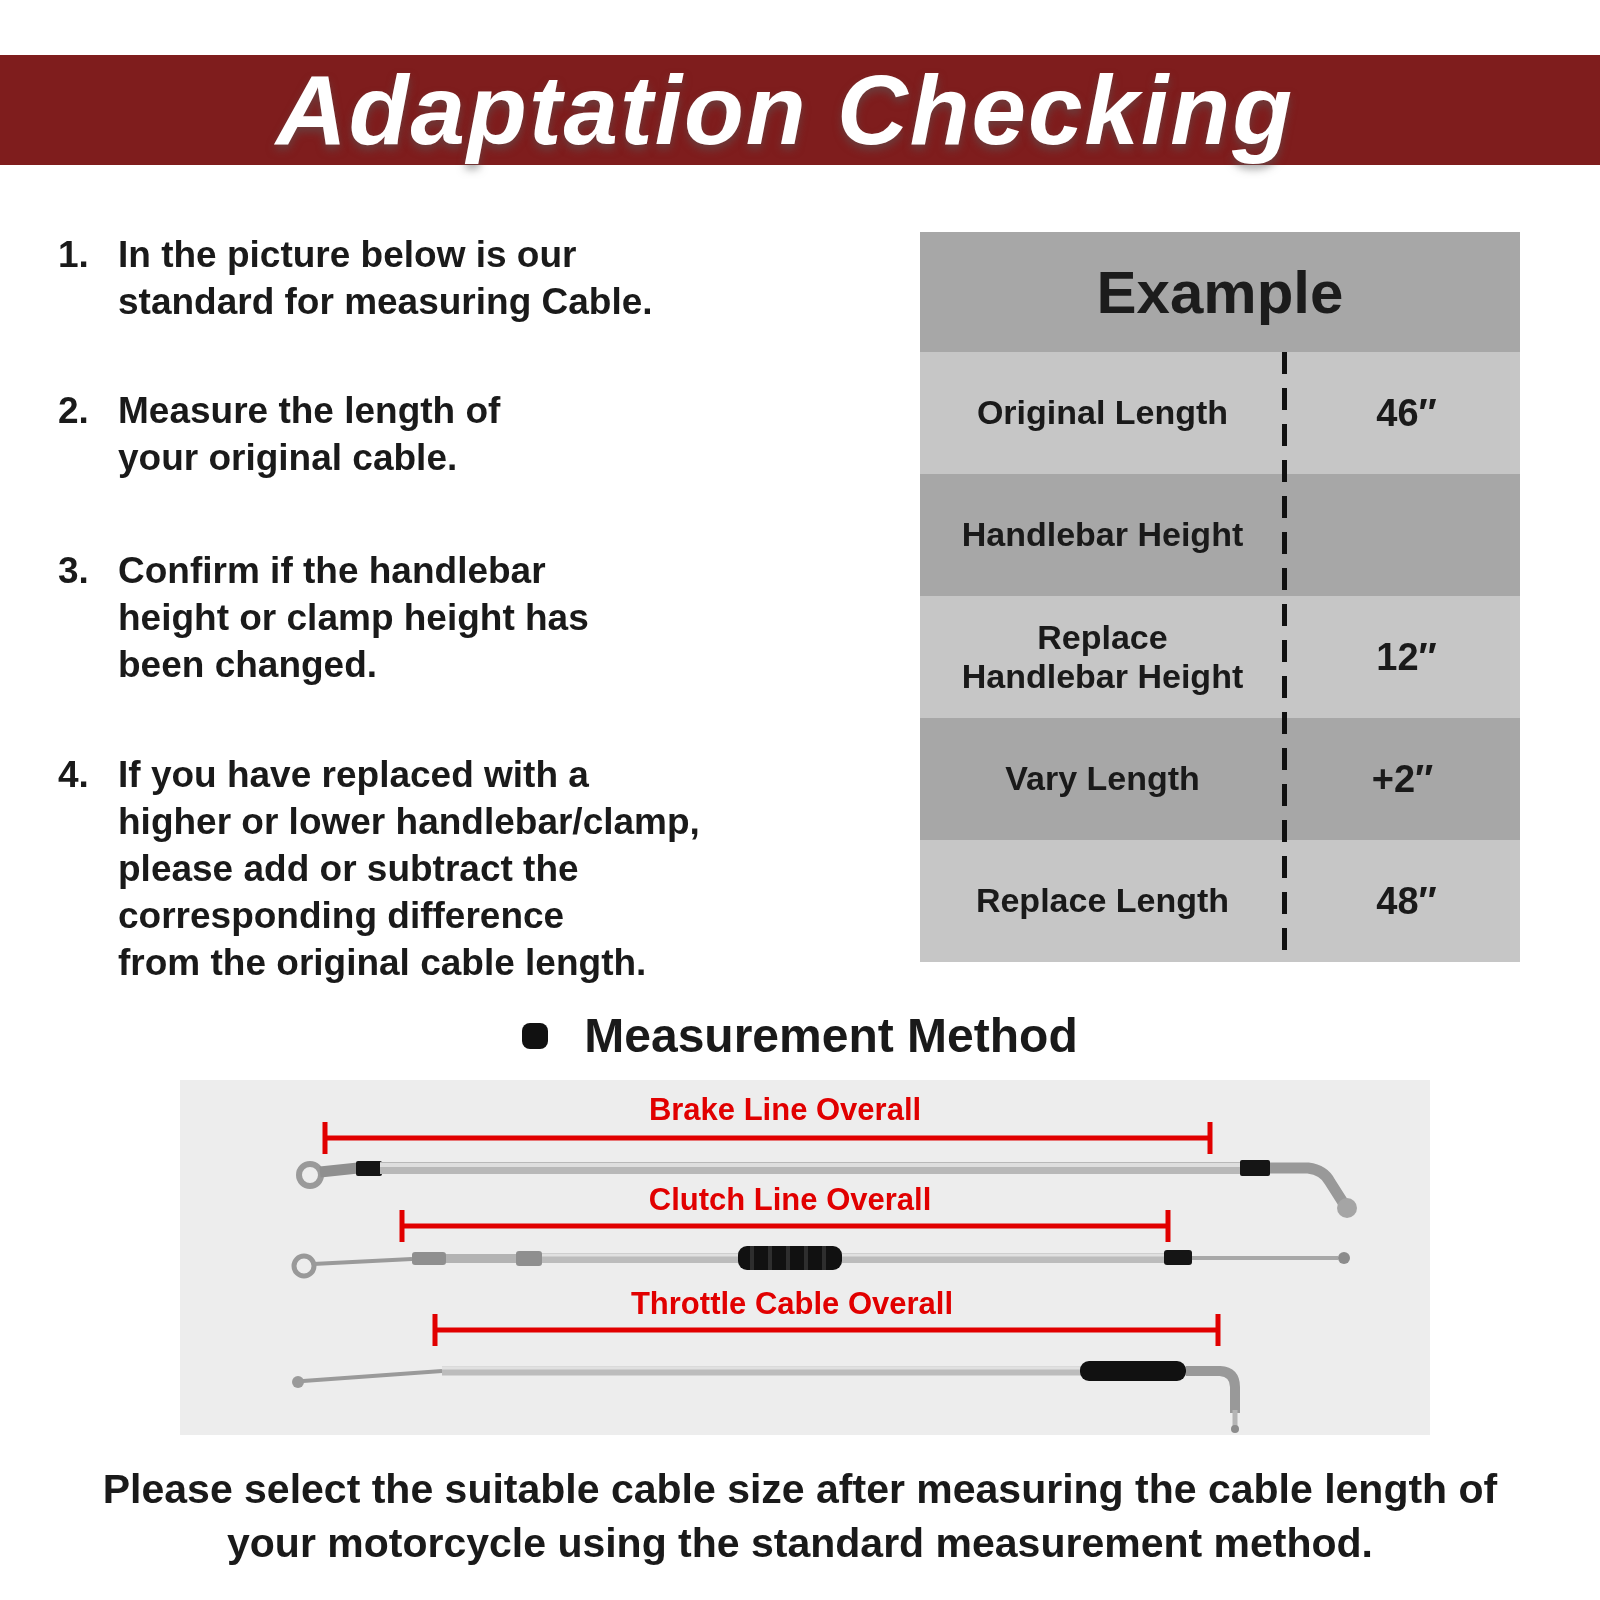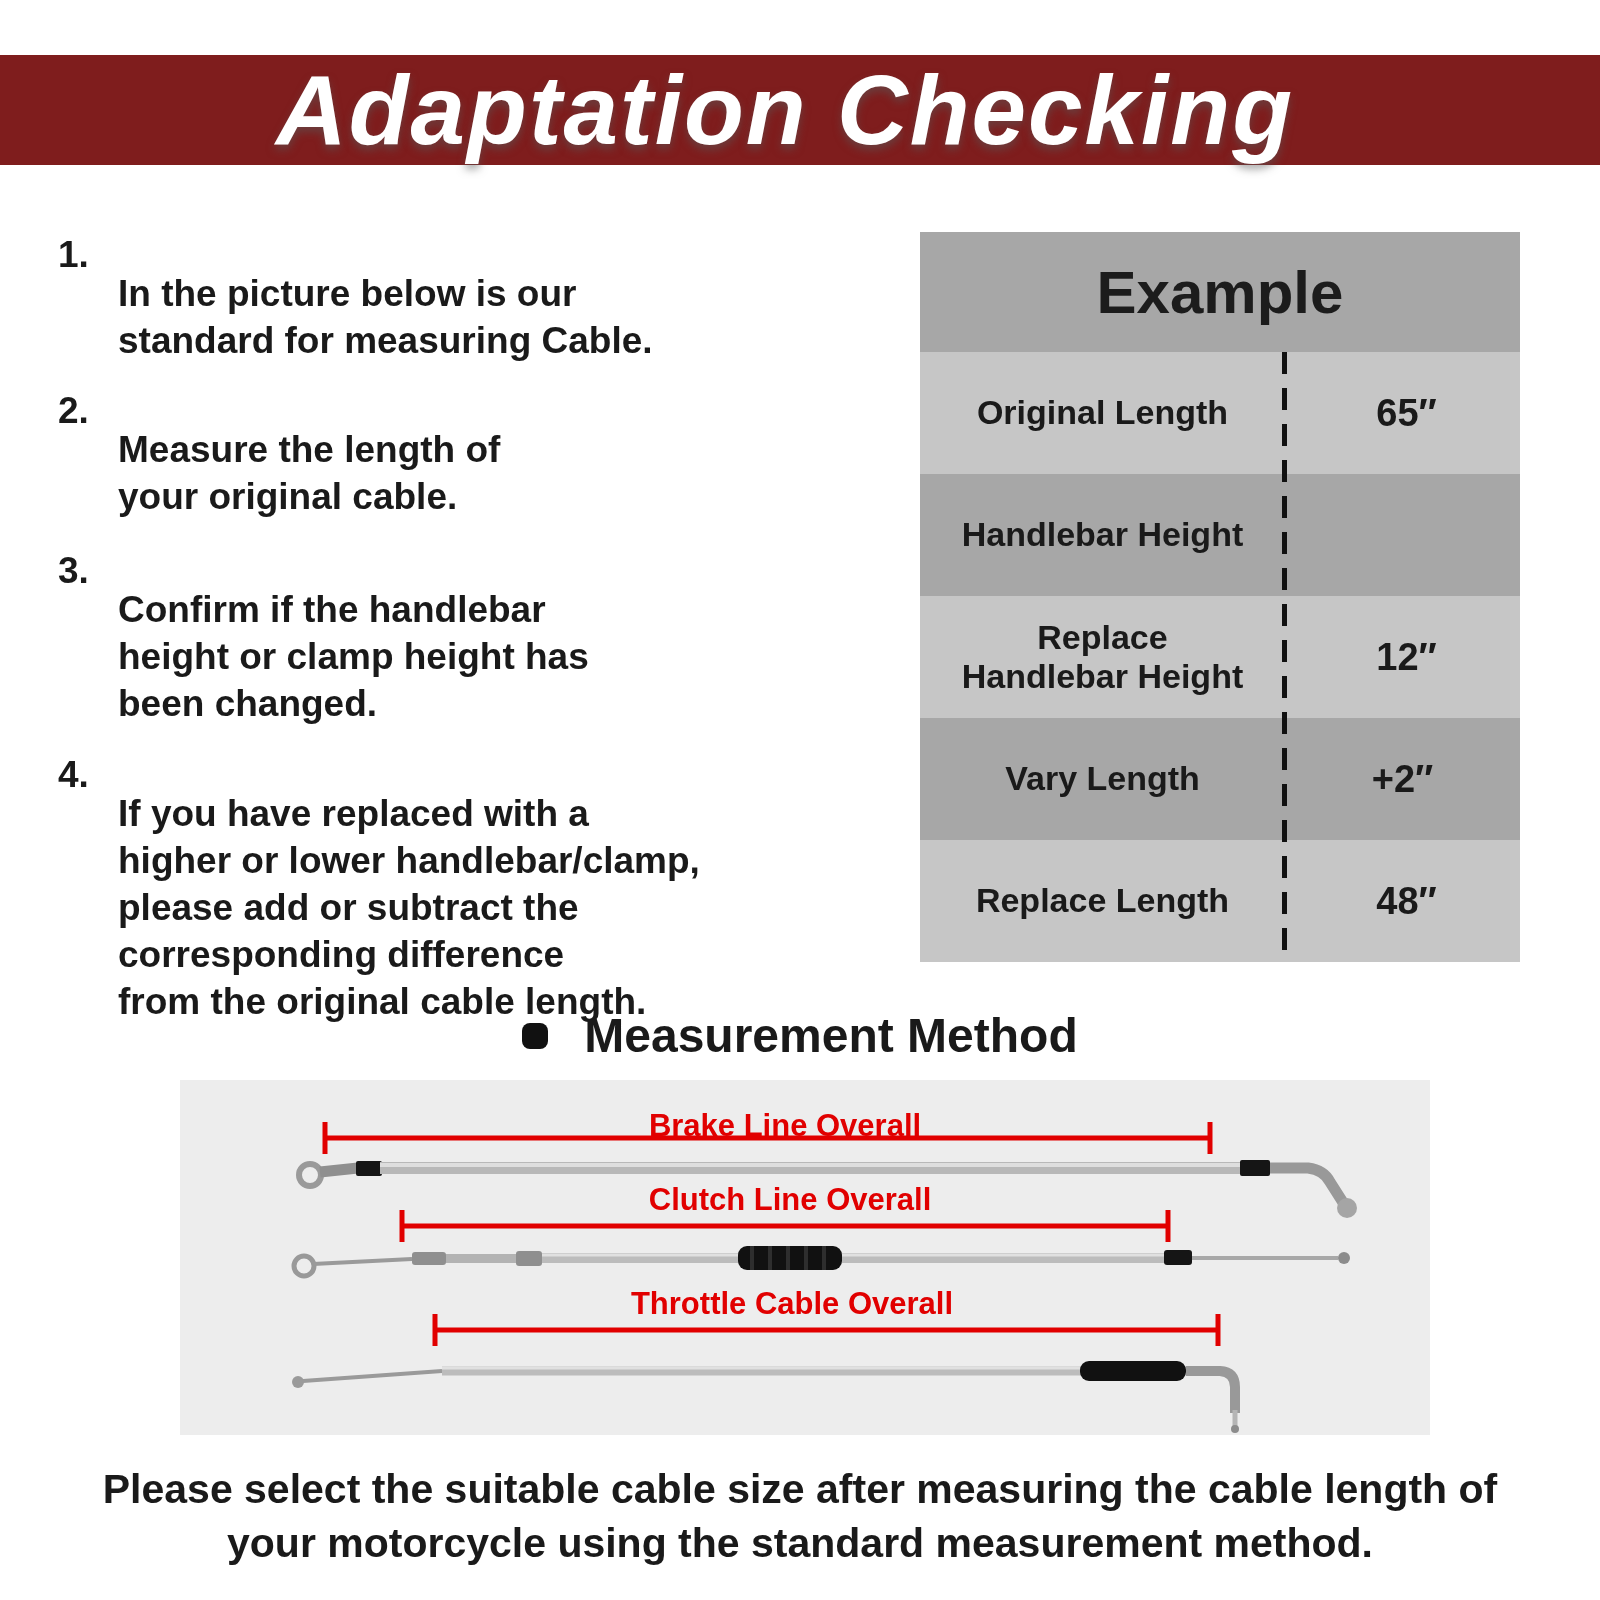--- a/index.html
+++ b/index.html
@@ -14,21 +14,21 @@
   }
   .banner h1{
     margin:0;color:#ffffff;font-size:98px;font-style:italic;font-weight:bold;
     letter-spacing:2px;text-shadow:0 5px 8px rgba(90,90,90,.55);
     padding-right:30px;
   }
   
   .instructions{position:absolute;left:58px;top:0;width:830px;}
   .instr{position:absolute;display:flex;gap:14px;font-size:37px;font-weight:bold;line-height:1.27;}
   .instr .num{min-width:46px;}
-  .instr .txt{white-space:pre-line;margin-top:39px;}
+  .instr .txt{white-space:pre-line;}
   .instr1{top:232px;} .instr2{top:388px;} .instr3{top:548px;} .instr4{top:752px;}
   
   .example{position:absolute;left:920px;top:232px;width:600px;height:730px;}
   .ex-header{
     height:120px;background:#a7a7a7;display:flex;align-items:center;justify-content:center;
     font-size:60px;font-weight:bold;color:#1c1c1c;
   }
   .ex-row{height:122px;display:flex;}
   .ex-row.light{background:#c6c6c6;gap:8px;}
   .ex-row.dark{background:#a7a7a7;}
@@ -47,21 +47,21 @@
     display:flex;align-items:center;justify-content:center;gap:36px;
   }
   .mm-bullet{width:26px;height:26px;background:#111;border-radius:8px;}
   .mm-text{font-size:48px;font-weight:bold;}
   
   .panel{position:absolute;left:180px;top:1080px;width:1250px;height:355px;background:#ededed;}
   .cable-label{
     position:absolute;transform:translateX(-50%);color:#e10000;
     font-size:31px;font-weight:600;white-space:nowrap;
   }
-  .lab-brake{left:605px;top:28px;}
+  .lab-brake{left:605px;top:12px;}
   .lab-clutch{left:610px;top:102px;}
   .lab-throttle{left:612px;top:206px;}
   .panel svg{position:absolute;left:0;top:0;}
   
   .footer-note{
     position:absolute;top:1462px;left:0;width:1600px;text-align:center;
     font-size:41px;font-weight:bold;line-height:1.32;white-space:pre-line;
   }
 </style>
 </head>
@@ -98,21 +98,21 @@
 corresponding difference
 from the original cable length.</span>
     </div>
   </section>
 
   <aside class="example">
     <div class="ex-header">Example</div>
 
     <div class="ex-row light">
       <div class="ex-label">Original Length</div>
-      <div class="ex-value">65″</div>
+      <div class="ex-value">46″</div>
     </div>
     <div class="ex-row dark">
       <div class="ex-label">Handlebar Height</div>
     </div>
     <div class="ex-row light">
       <div class="ex-label">Replace
 Handlebar Height</div>
       <div class="ex-value">12″</div>
     </div>
     <div class="ex-row dark">

